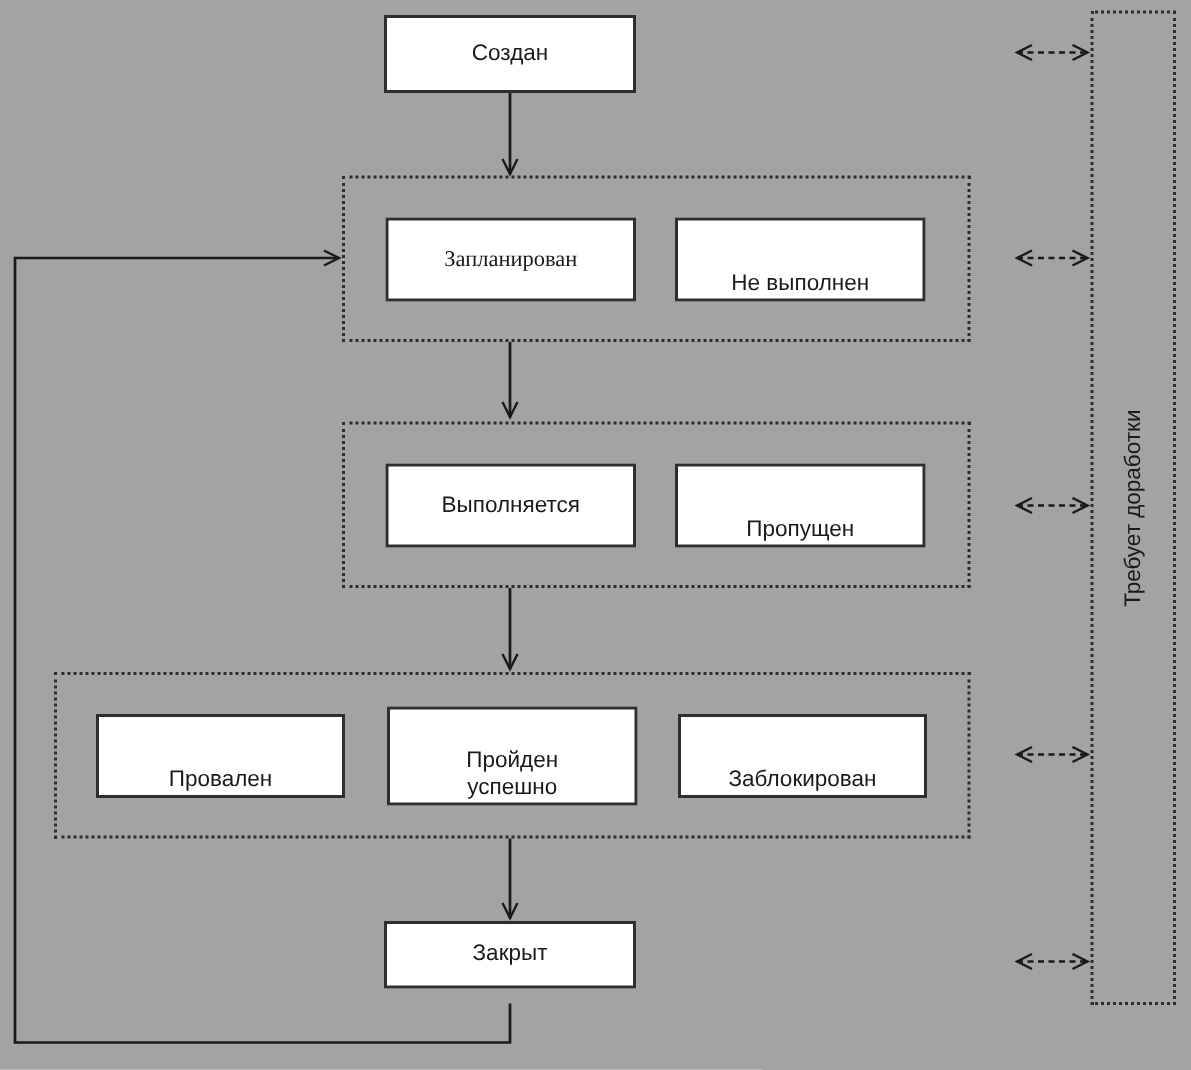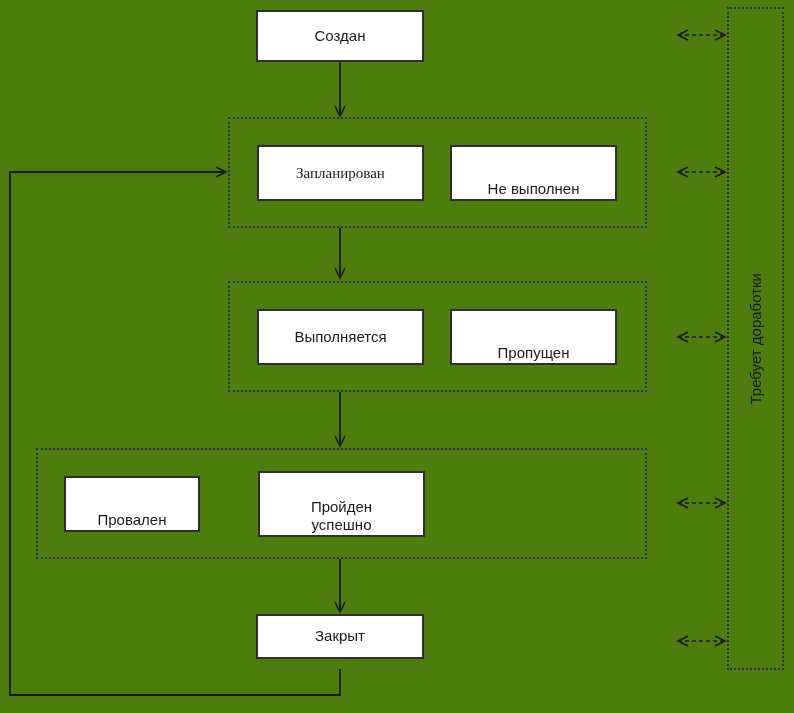--- a/index.html
+++ b/index.html
@@ -1,18 +1,18 @@
 <!DOCTYPE html>
 <html><head>
 <meta charset="utf-8">
 <style>
   html,body { margin:0; padding:0; }
   body { background:#ffffff; font-family:"Liberation Sans", sans-serif; }
   .canvas {
-    position:relative; width:794px; height:713px; background:#4d7c0f;
+    position:relative; width:794px; height:713px; background:#a3a3a3;
     overflow:hidden; color:#1a1a1a;
   }
   .wires { position:absolute; left:0; top:0; width:794px; height:713px; }
   .box {
     position:absolute; background:#ffffff; border:2px solid #2e2e2e;
     display:flex; align-items:center; justify-content:center; text-align:center;
     font-size:15px; line-height:1.25; color:#1a1a1a; box-sizing:border-box;
   }
   .box.bold { font-weight:normal;align-items:flex-end; }
   .group {
@@ -30,21 +30,21 @@
   }
   
   .n-created   { left:256px; top:10px;  width:168px; height:52px; }
   .g-planned   { left:228px; top:117px; width:419px; height:111px; }
   .n-planned   { left:257px; top:145px; width:167px; height:56px;font-family:Liberation Serif, serif; }
   .n-notexec   { left:450px; top:145px; width:167px; height:56px; }
   .g-executing { left:228px; top:281px; width:419px; height:111px; }
   .n-executing { left:257px; top:309px; width:167px; height:56px;text-align:center; }
   .n-skipped   { left:450px; top:309px; width:167px; height:56px; }
   .g-result    { left:36px;  top:448px; width:611px; height:111px; }
-  .n-failed    { left:64px;  top:476px; width:136px; height:56px; }
+  .n-failed    { left:64px;  top:476px; width:166px; height:56px; }
   .n-passed    { left:258px; top:471px; width:167px; height:66px; padding:0 28px; }
   .n-blocked   { left:452px; top:476px; width:166px; height:56px; }
   .n-closed    { left:256px; top:614px; width:168px; height:45px; }
 </style>
 </head>
 <body>
 
 <div class="canvas">
 
   <svg class="wires" viewBox="0 0 794 713" xmlns="http://www.w3.org/2000/svg">
@@ -87,20 +87,23 @@
     <span>Пропущен</span>
   </div>
 
   <div class="group g-result"></div>
   <div class="box bold n-failed">
     <span>Провален</span>
   </div>
   <div class="box bold n-passed">
     <span>Пройден успешно</span>
   </div>
+  <div class="box bold n-blocked">
+    <span>Заблокирован</span>
+  </div>
 
   <div class="box n-closed">
     <span>Закрыт</span>
   </div>
 
   <div class="rework-panel">
     <span class="rework-label">Требует доработки</span>
   </div>
 
 </div>

